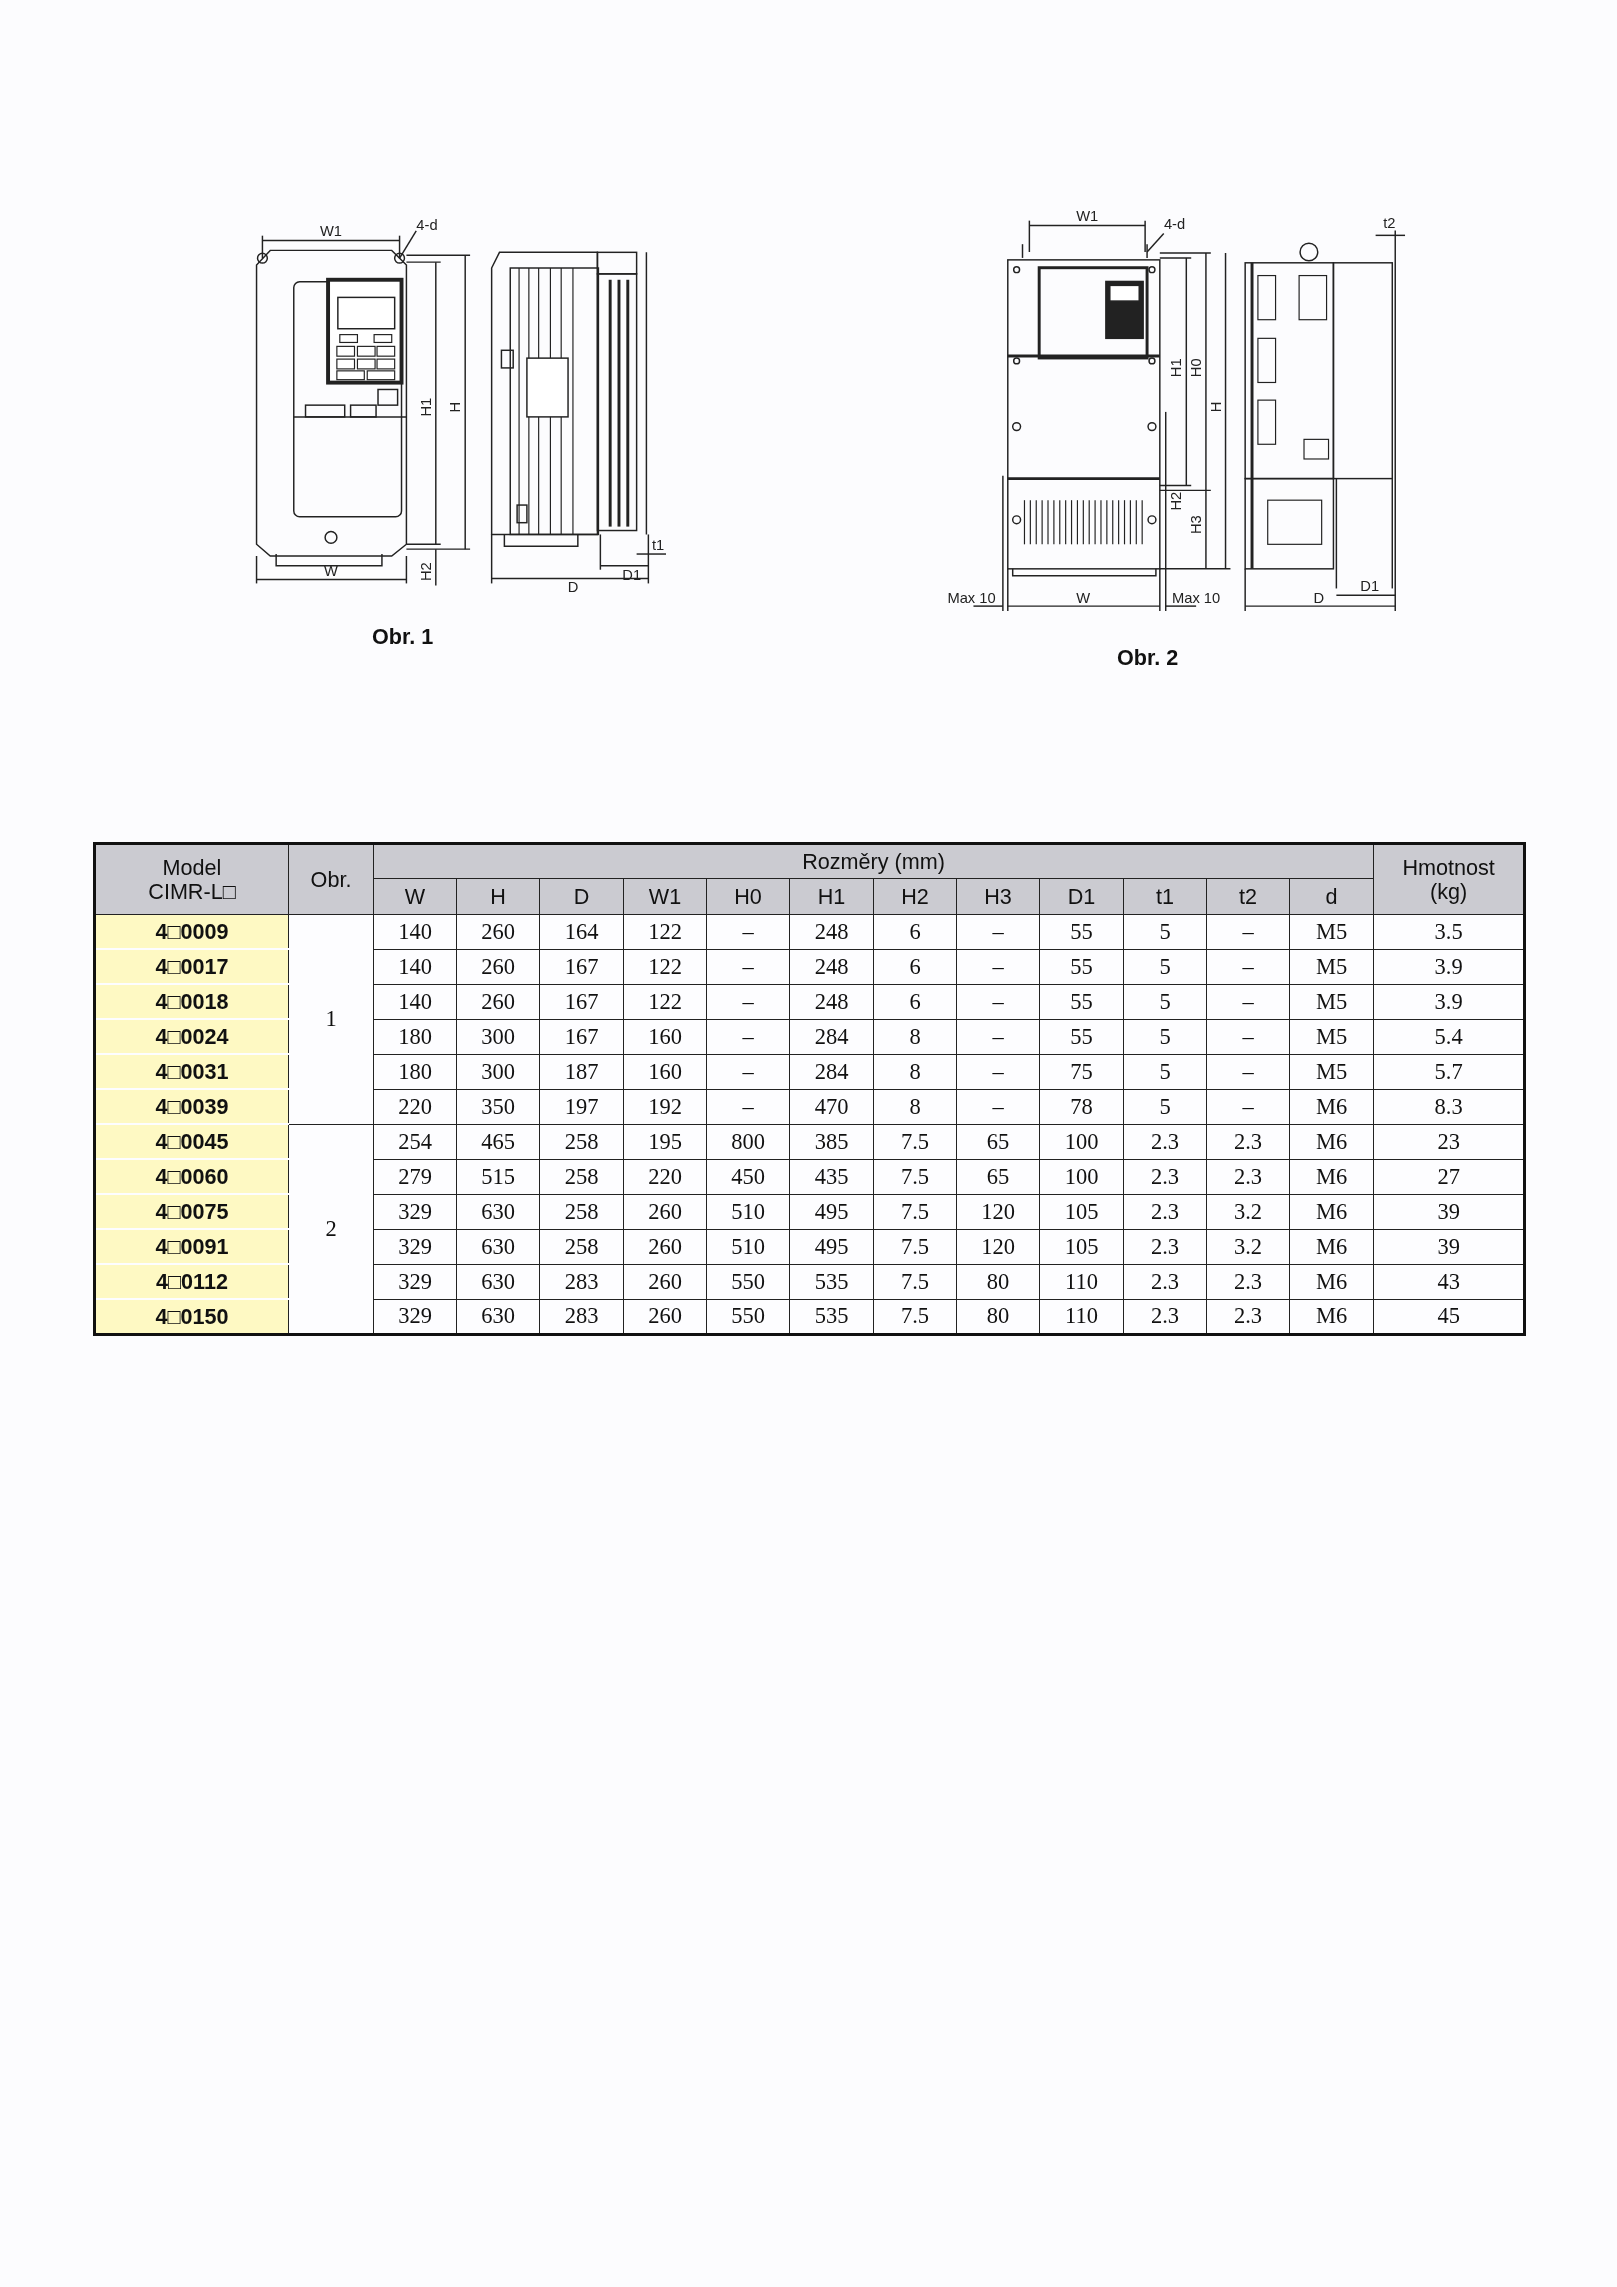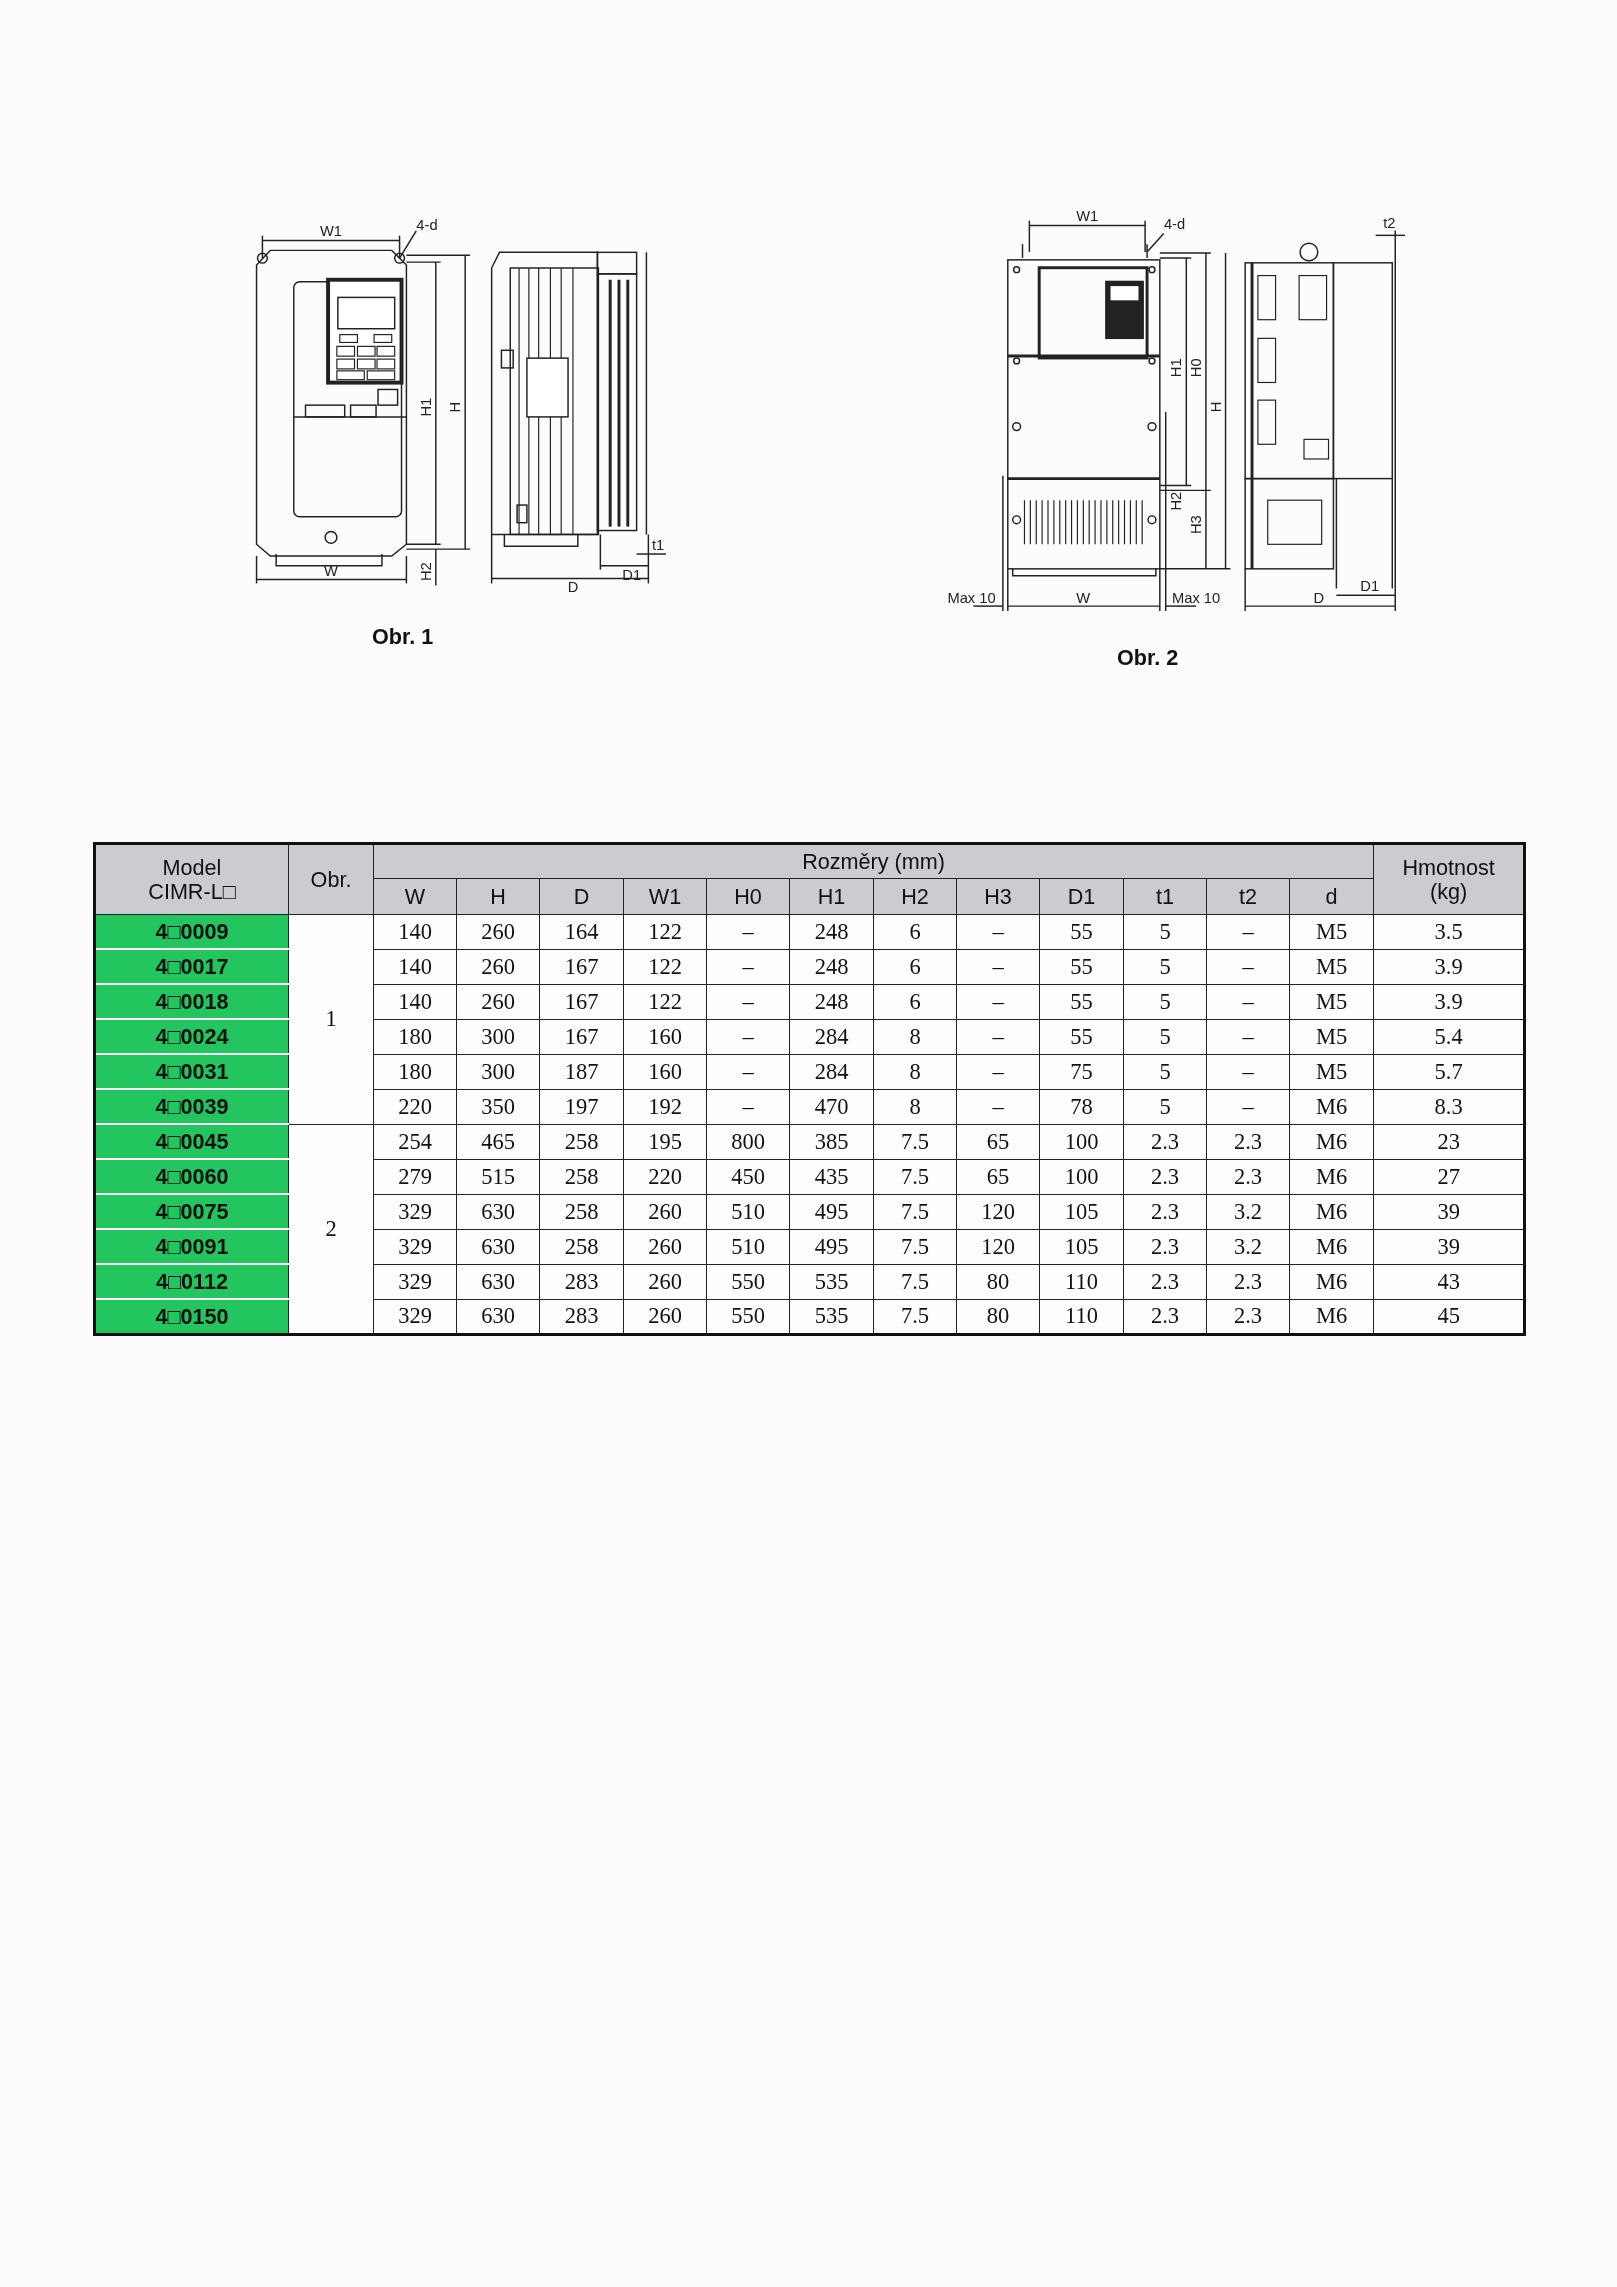--- a/index.html
+++ b/index.html
@@ -52,21 +52,21 @@
   .spec-table tr.hdr1 th { height: 33px; }
   .spec-table tr.hdr2 th { height: 35px; }
   .spec-table td {
     height: 33px;
     background: #fdfdff;
     font-family: "Liberation Serif", serif;
     font-size: 22.5px;
     color: #111;
   }
   .spec-table td.model {
-    background: #22c55e;
+    background: #fef9c3;
     font-family: "Liberation Sans", sans-serif;
     font-weight: bold;
     font-size: 21.6px;
     border-bottom: 2.5px solid #fdfdff;
   }
   .spec-table td.obr {
     font-family: "Liberation Serif", serif;
     font-size: 22.5px;
   }
 </style>

